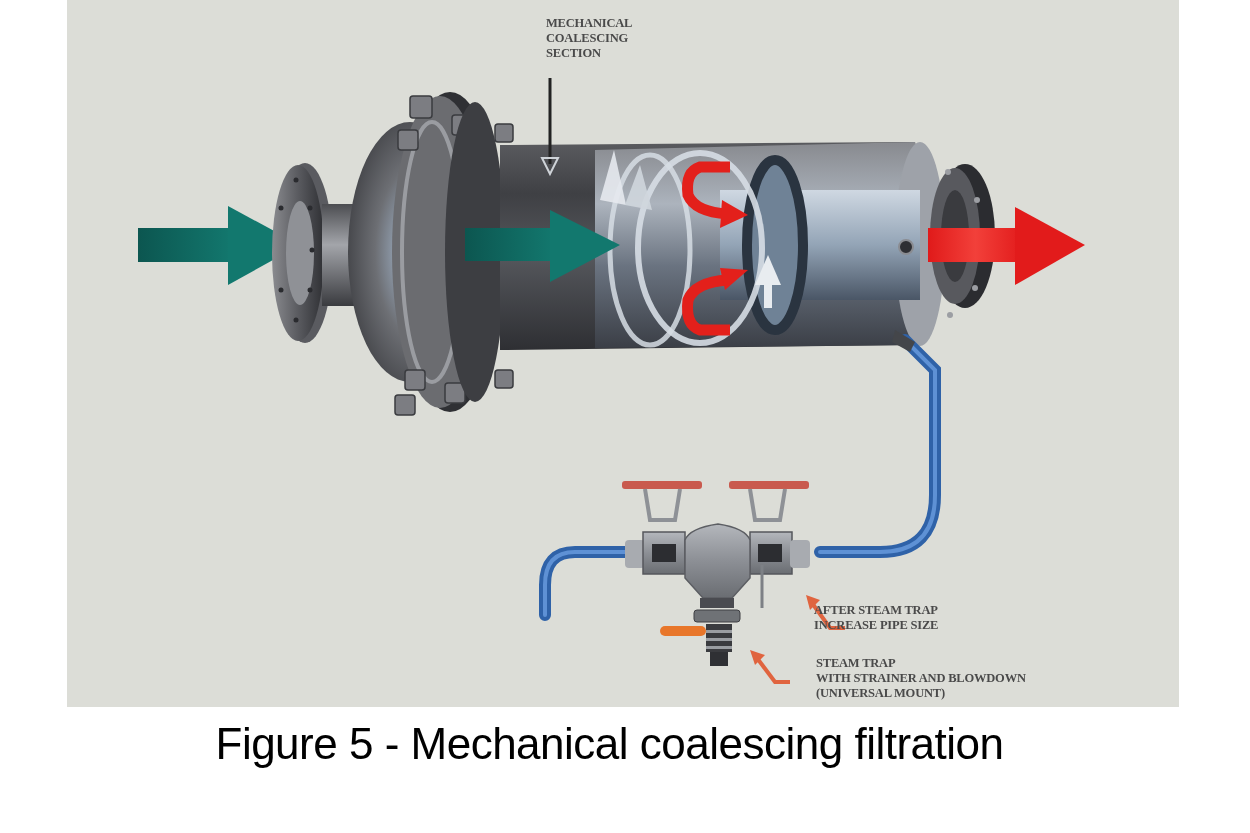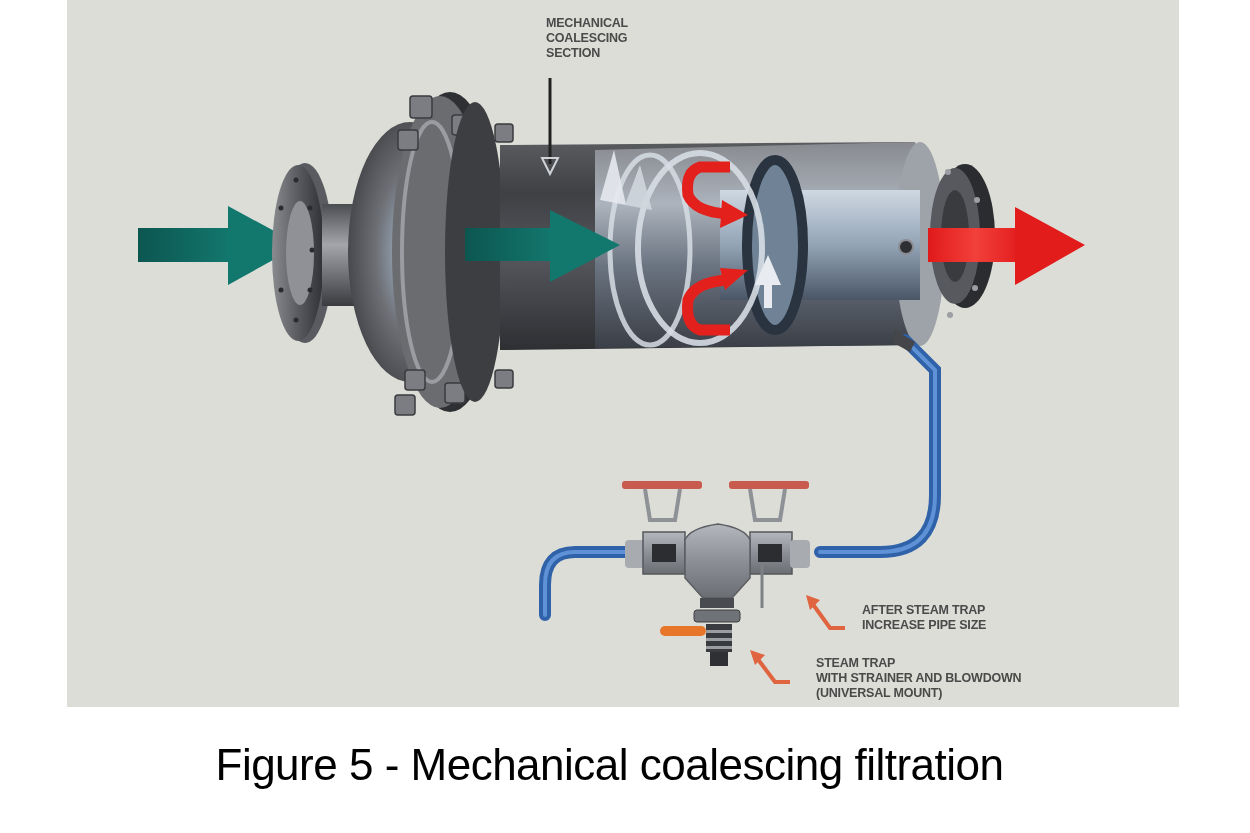--- a/index.html
+++ b/index.html
@@ -1,21 +1,21 @@
 <!DOCTYPE html>
 <html><head>
 <meta charset="utf-8">
 <style>
   html, body { margin: 0; padding: 0; background: #ffffff; }
   body { width: 1250px; height: 833px; position: relative; overflow: hidden; font-family: "Liberation Sans", sans-serif; }
   .figure-panel { position: absolute; left: 67px; top: 0; width: 1112px; height: 707px; background: #dcddd7; }
   .diagram-svg { position: absolute; left: 0; top: 0; width: 1250px; height: 707px; }
   .label { position: absolute; font-family: "Liberation Sans", sans-serif; font-weight: bold; font-size: 12.5px; line-height: 15px; color: #4a4a4a; letter-spacing: -0.2px; text-transform: uppercase; white-space: nowrap; }
-  .label .line { display: block; }
-  .caption { position: absolute; left: 0; width: 1219px; top: 740px; text-align: center; font-family: "Liberation Sans", sans-serif; font-size: 44px; color: #000; letter-spacing: -0.5px; }
+  .label .line { display: block; font-family: Liberation Serif, serif; }
+  .caption { position: absolute; left: 0; width: 1219px; top: 719px; text-align: center; font-family: "Liberation Sans", sans-serif; font-size: 44px; color: #000; letter-spacing: -0.5px; }
 </style>
 </head>
 <body>
 
 <div class="figure-panel"></div>
 
 <svg class="diagram-svg" viewBox="0 0 1250 707" xmlns="http://www.w3.org/2000/svg">
   <defs>
     <linearGradient id="gHousing" x1="0" y1="0" x2="0" y2="1">
       <stop offset="0" stop-color="#5a5b5f"></stop>
@@ -208,21 +208,21 @@
     <polygon points="750,650 765,655 755,665" fill="#e0643f"></polygon>
   </g>
 </svg>
 
 <div class="label" style="left:546px; top:16px;">
   <span class="line">MECHANICAL</span>
   <span class="line">COALESCING</span>
   <span class="line">SECTION</span>
 </div>
 
-<div class="label" style="left:862px; top:603px;">
+<div class="label" style="left:814px; top:603px;">
   <span class="line">AFTER STEAM TRAP</span>
   <span class="line">INCREASE PIPE SIZE</span>
 </div>
 
 <div class="label" style="left:816px; top:656px;">
   <span class="line">STEAM TRAP</span>
   <span class="line">WITH STRAINER AND BLOWDOWN</span>
   <span class="line">(UNIVERSAL MOUNT)</span>
 </div>
 

